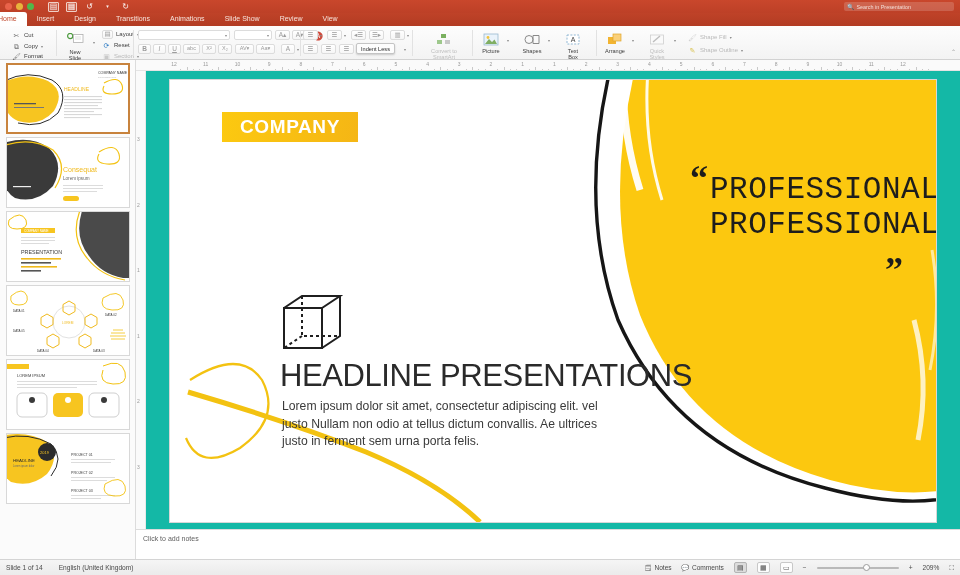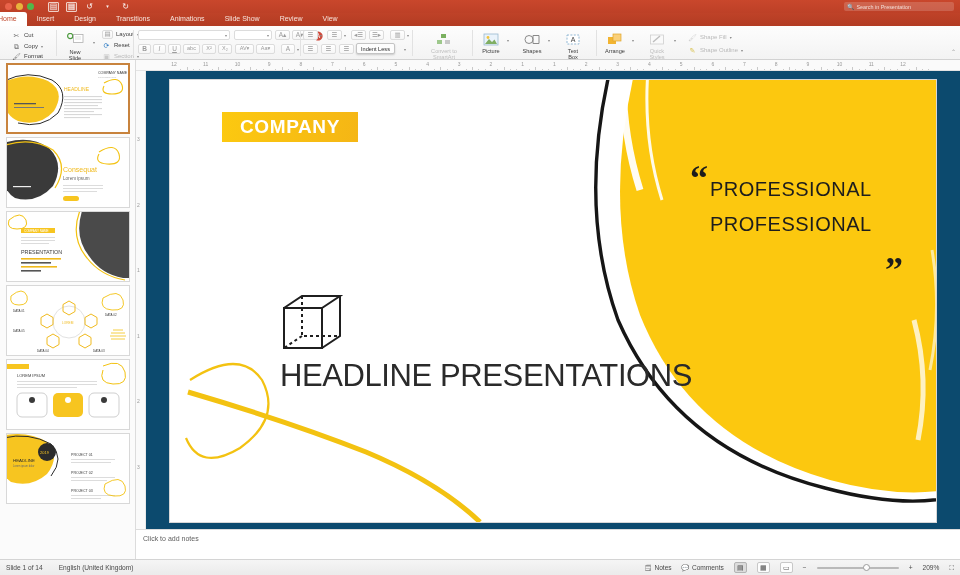--- a/index.html
+++ b/index.html
@@ -138,21 +138,21 @@
   .thumb {
     position: relative; width: 124px; height: 71px;
     margin: 3px 0 0 6px; background: #ffffff;
     border: 1px solid #d8d8d8; overflow: hidden;
   }
   .thumb.sel { border: 2px solid #c8833d; }
 
   
   .stage {
     position: absolute; top: 71px; left: 146px;
-    width: 814px; height: 458px; background: #0c4a6e;
+    width: 814px; height: 458px; background: #14b8a6;
     overflow: hidden;
   }
   .slide {
     position: absolute; top: 9px; left: 24px;
     width: 766px; height: 442px; background: #ffffff;
     box-shadow: 0 0 0 1px #d7d7d7;
     overflow: hidden;
   }
   .company-badge {
     position: absolute; left: 52px; top: 32px;
@@ -168,22 +168,22 @@
     position: absolute; left: 110px; top: 278px;
     font-size: 31px; color: #2a2a2a; letter-spacing: -.4px;
     white-space: nowrap;
   }
   .bodytext {
     position: absolute; left: 112px; top: 318px; width: 340px;
     font-size: 12.2px; line-height: 17.5px; color: #3a3a3a;
   }
   .quote-head {
     position: absolute; left: 540px; top: 92px;
-    font-size: 20px; line-height: 35px; color: #1d1d1d;
-    letter-spacing: .5px; white-space: nowrap;
+    font-size: 31px; line-height: 35px; color: #1d1d1d;
+    letter-spacing: .5px; white-space: nowrap; font-family: Liberation Mono, monospace;
   }
   .qmark {
     position: absolute; color: #1c1c1c;
     font-size: 36px; font-weight: bold; line-height: 1;
     font-family: "Liberation Serif", serif;
   }
 
   
   .notes {
     position: absolute; top: 529px; left: 136px; width: 824px; height: 30px;
@@ -741,20 +741,21 @@
 
       <svg style="position:absolute; left:108px; top:210px;" width="66" height="66" viewBox="0 0 66 66">
         <path d="M6 18 L44 18 L44 58 L6 58 Z" fill="none" stroke="#1f1f1f" stroke-width="2"></path>
         <path d="M6 18 L24 6 L62 6 L44 18" fill="none" stroke="#1f1f1f" stroke-width="2"></path>
         <path d="M62 6 L62 46 L44 58" fill="none" stroke="#1f1f1f" stroke-width="2"></path>
         <path d="M24 6 L24 46 L62 46" fill="none" stroke="#1f1f1f" stroke-width="2" stroke-dasharray="3 3"></path>
         <path d="M24 46 L6 58" fill="none" stroke="#1f1f1f" stroke-width="2" stroke-dasharray="3 3"></path>
       </svg>
 
       <div class="headline">HEADLINE PRESENTATIONS</div>
+      <div class="bodytext">Lorem ipsum dolor sit amet, consectetur adipiscing elit. vel justo Nullam non odio at tellus dictum convallis. Ae ultrices justo in ferment sem urna porta felis.</div>
     </div>
   </div>
 
   <div class="notes">
     <span>Click to add notes</span>
   </div>
 
   <div class="statusbar">
     <span class="sb-text" style="margin-left:6px;">Slide 1 of 14</span>
     <span class="sb-text" style="margin-left:16px;">English (United Kingdom)</span>

